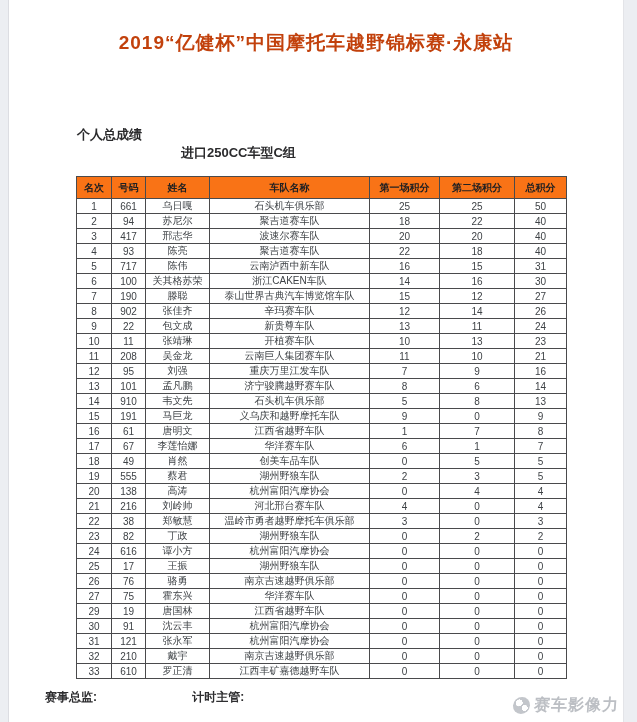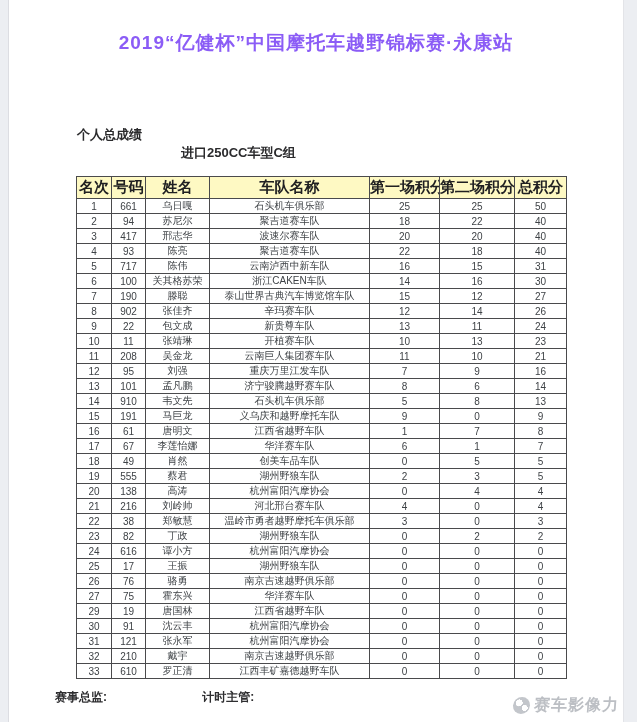--- a/index.html
+++ b/index.html
@@ -15,21 +15,21 @@
     left: 8px; right: 13px; top: 0; bottom: 0;
     background: #ffffff;
     border-left: 1px solid #dcdde2;
     border-right: 1px solid #e3e4e8;
   }
   .doc-title {
     text-align: center;
     margin-top: 30px;
     font-size: 19px;
     font-weight: bold;
-    color: #8b5cf6;
+    color: #c2410c;
     letter-spacing: 1px;
   }
   .section-row {
     display: flex;
     margin: 70px 0 14px 0;
     font-size: 13px;
     font-weight: bold;
     color: #2a2a2c;
     flex-direction: column;
   }
@@ -42,25 +42,25 @@
     margin-left: 67px;
     border: 1.5px solid #3c3c3e;
   }
   table.results th, table.results td {
     border: 1px solid #4a4a4c;
     text-align: center;
     overflow: hidden;
     white-space: nowrap;
   }
   table.results th {
-    font-size: 15px;
+    font-size: 10px;
     font-weight: bold;
     color: #202022;
     height: 22px;
-    background: #fef9c3;
+    background: #f97316;
   }
   table.results td {
     font-size: 10px;
     height: 15px;
     padding: 0 1px;
     color: #3e4246;
   }
   td[data-name="name-cell"], td[data-name="team-cell"] {
     color: #6a6e72;
   }
@@ -72,21 +72,21 @@
   .col-race2 { width: 75px; }
   .col-total { width: 52px; }
   .footer-row {
     position: absolute;
     left: 0; bottom: 16px;
     width: 100%;
     font-size: 12px;
     font-weight: bold;
     color: #2e2e30;
   }
-  .footer-director { margin-left: 46px; }
+  .footer-director { margin-left: 36px; }
   .footer-timing { margin-left: 92px; }
   .watermark {
     position: absolute;
     right: 4px; bottom: 6px;
     display: flex;
     align-items: center;
     gap: 4px;
     color: #bcbfc4;
     font-size: 16px;
     font-weight: bold;

